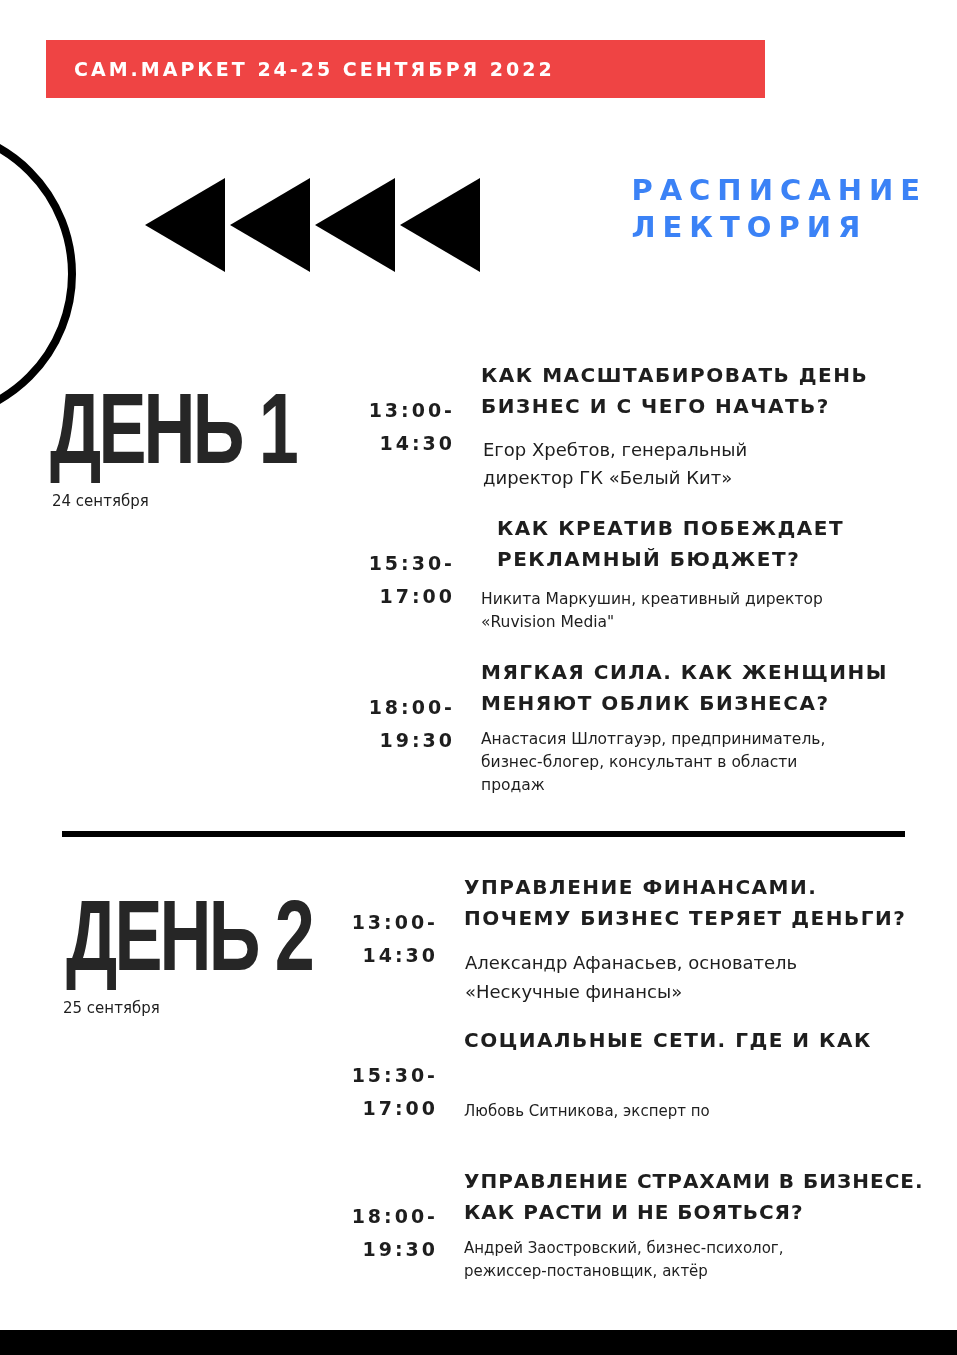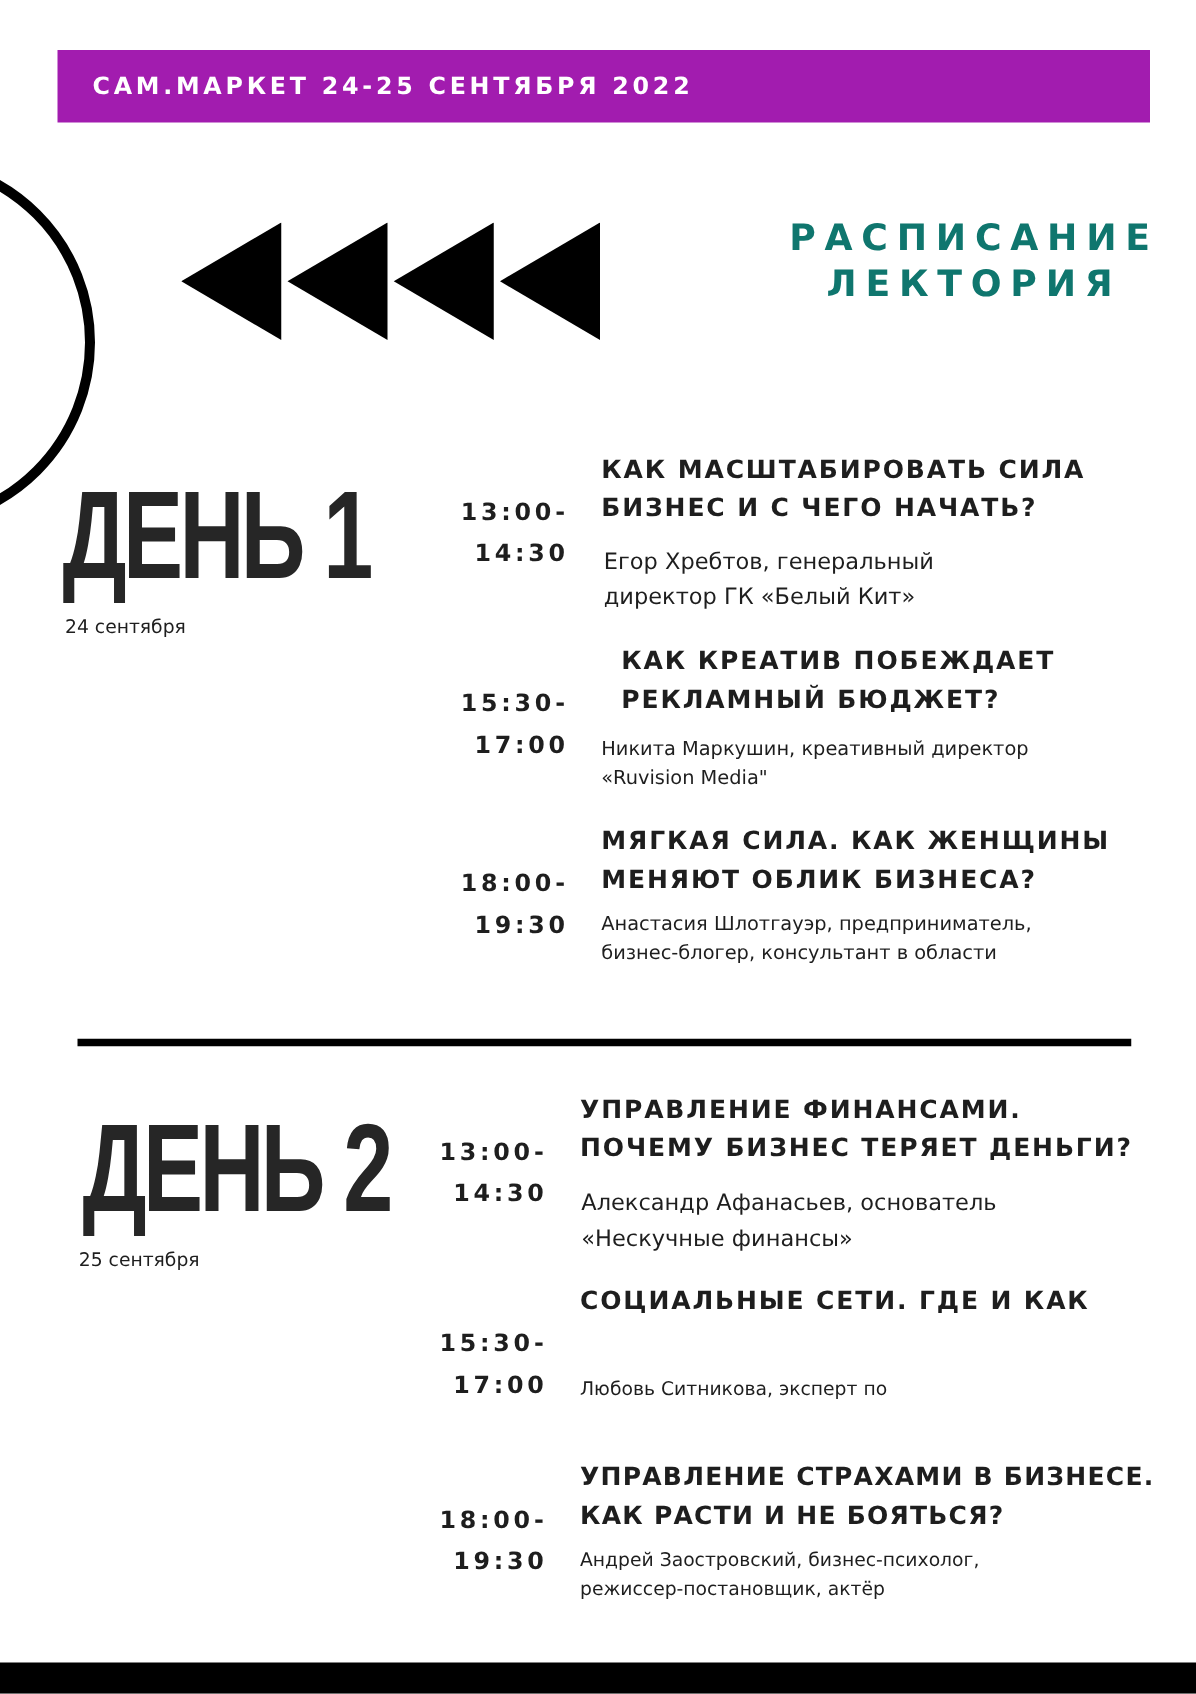--- a/index.html
+++ b/index.html
@@ -2,35 +2,35 @@
 <html><head>
 <meta charset="utf-8">
 <style>
   html, body { margin: 0; padding: 0; }
   body {
     width: 957px; height: 1355px; position: relative; overflow: hidden;
     background: #ffffff; color: #1e1e1e;
     font-family: "DejaVu Sans", sans-serif;
   }
   .top-banner {
-    position: absolute; left: 46px; top: 40px; width: 874px; height: 58px;
-    background: #a21caf; color: #fff;
+    position: absolute; left: 46px; top: 40px; width: 719px; height: 58px;
+    background: #ef4444; color: #fff;
     display: flex; align-items: center;
   }
   .top-banner span {
     margin-left: 28px; font-weight: bold; font-size: 19px; letter-spacing: 3px;
   }
   .deco-circle {
     position: absolute; left: -222px; top: 125px; width: 282px; height: 282px;
     border: 8px solid #000; border-radius: 50%;
   }
   .arrows { position: absolute; left: 145px; top: 178px; width: 335px; height: 94px; }
   .title {
-    position: absolute; right: 30px; top: 172px; text-align: center;
-    font-weight: bold; font-size: 29px; letter-spacing: 7px; line-height: 37px; color: #0f766e;
+    position: absolute; right: 30px; top: 172px; text-align: left;
+    font-weight: bold; font-size: 29px; letter-spacing: 7px; line-height: 37px; color: #3b82f6;
   }
   .day-heading {
     position: absolute; font-family: "Liberation Sans", sans-serif; font-weight: bold;
     font-size: 100px; line-height: 100px; color: #262626; letter-spacing: -4px;
     transform: scaleX(0.72); transform-origin: left top;
   }
   .day-date { position: absolute; font-size: 15px; color: #1e1e1e; }
   .session { position: absolute; }
   .time {
     position: absolute; text-align: right; width: 110px;
@@ -68,21 +68,21 @@
 
 <div class="day-heading" style="left:50px; top:378px;">ДЕНЬ 1</div>
 <div class="day-date" style="left:52px; top:492px;">24 сентября</div>
 
 <div class="session" style="left:0; top:0;">
   <div class="time" style="left:345px; top:360px;">
     <div>13:00-</div>
     <div>14:30</div>
   </div>
   <div class="stitle" style="left:481px; top:360px;">
-    <div>КАК МАСШТАБИРОВАТЬ СИЛА</div>
+    <div>КАК МАСШТАБИРОВАТЬ ДЕНЬ</div>
     <div>БИЗНЕС И С ЧЕГО НАЧАТЬ?</div>
   </div>
   <div class="speaker" style="left:483px; top:436px; font-size:18px; line-height:28px;">
     <div>Егор Хребтов, генеральный</div>
     <div>директор ГК «Белый Кит»</div>
   </div>
 </div>
 
 <div class="session">
   <div class="time" style="left:345px; top:513px;">
@@ -104,20 +104,21 @@
     <div>18:00-</div>
     <div>19:30</div>
   </div>
   <div class="stitle" style="left:481px; top:657px;">
     <div>МЯГКАЯ СИЛА. КАК ЖЕНЩИНЫ</div>
     <div>МЕНЯЮТ ОБЛИК БИЗНЕСА?</div>
   </div>
   <div class="speaker small" style="left:481px; top:728px;">
     <div>Анастасия Шлотгауэр, предприниматель,</div>
     <div>бизнес-блогер, консультант в области</div>
+    <div>продаж</div>
   </div>
 </div>
 
 <div class="divider"></div>
 
 <div class="day-heading" style="left:66px; top:885px;">ДЕНЬ 2</div>
 <div class="day-date" style="left:63px; top:999px;">25 сентября</div>
 
 <div class="session">
   <div class="time" style="left:328px; top:872px;">

